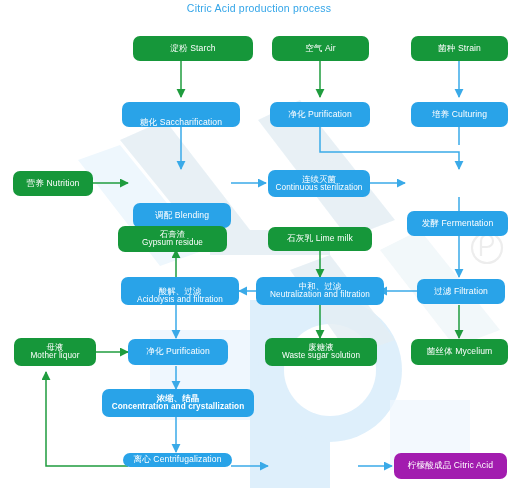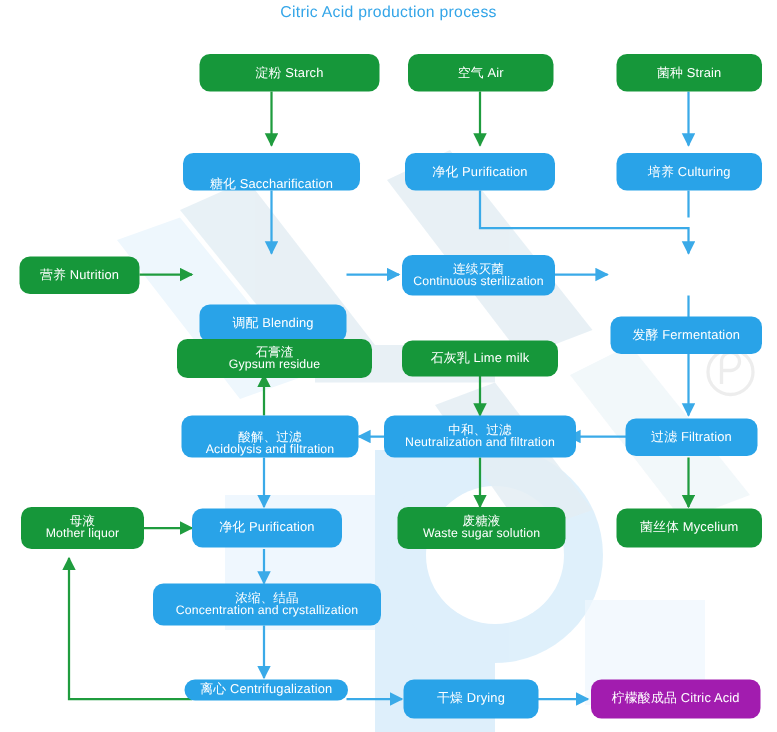--- a/index.html
+++ b/index.html
@@ -186,21 +186,21 @@
 
   <div class="node blue two" style="left:268px; top:170px; width:102px; height:27px; flex-direction:column;">
     <span class="ln ln1">连续灭菌</span>
     <span class="ln ln2">Continuous sterilization</span>
   </div>
 
   <div class="node blue" style="left:407px; top:171px; width:101px; height:25px;margin-top:40px;">
     <span class="ln">发酵 Fermentation</span>
   </div>
 
-  <div class="node green two" style="left:118px; top:226px; width:130px; height:26px; flex-direction:column;">
+  <div class="node green two" style="left:118px; top:226px; width:109px; height:26px; flex-direction:column;">
     <span class="ln ln1">石膏渣</span>
     <span class="ln ln2">Gypsum residue</span>
   </div>
 
   <div class="node green" style="left:268px; top:227px; width:104px; height:24px;">
     <span class="ln">石灰乳 Lime milk</span>
   </div>
 
   <div class="node blue two" style="left:121px; top:277px; width:118px; height:28px; flex-direction:column;justify-content:flex-end;">
     <span class="ln ln1">酸解、过滤</span>
@@ -227,30 +227,27 @@
 
   <div class="node green two" style="left:265px; top:338px; width:112px; height:28px; flex-direction:column;">
     <span class="ln ln1">废糖液</span>
     <span class="ln ln2">Waste sugar solution</span>
   </div>
 
   <div class="node green" style="left:411px; top:339px; width:97px; height:26px;">
     <span class="ln">菌丝体 Mycelium</span>
   </div>
 
-  <div class="node blue two" style="left:102px; top:389px; width:152px; height:28px; flex-direction:column;">
+  <div class="node blue two" style="left:102px; top:389px; width:152px; height:28px; flex-direction:column;font-weight:bold;">
     <span class="ln ln1">浓缩、结晶</span>
     <span class="ln ln2">Concentration and crystallization</span>
   </div>
 
   <div class="node blue" style="left:123px; top:453px; width:109px; height:14px;">
     <span class="ln">离心 Centrifugalization</span>
   </div>
 
-  <div class="node blue" style="left:269px; top:453px; width:90px; height:26px;">
-    <span class="ln">干燥 Drying</span>
-  </div>
 
   <div class="node purple" style="left:394px; top:453px; width:113px; height:26px;">
     <span class="ln">柠檬酸成品 Citric Acid</span>
   </div>
 
 </div>
 
 </body></html>

